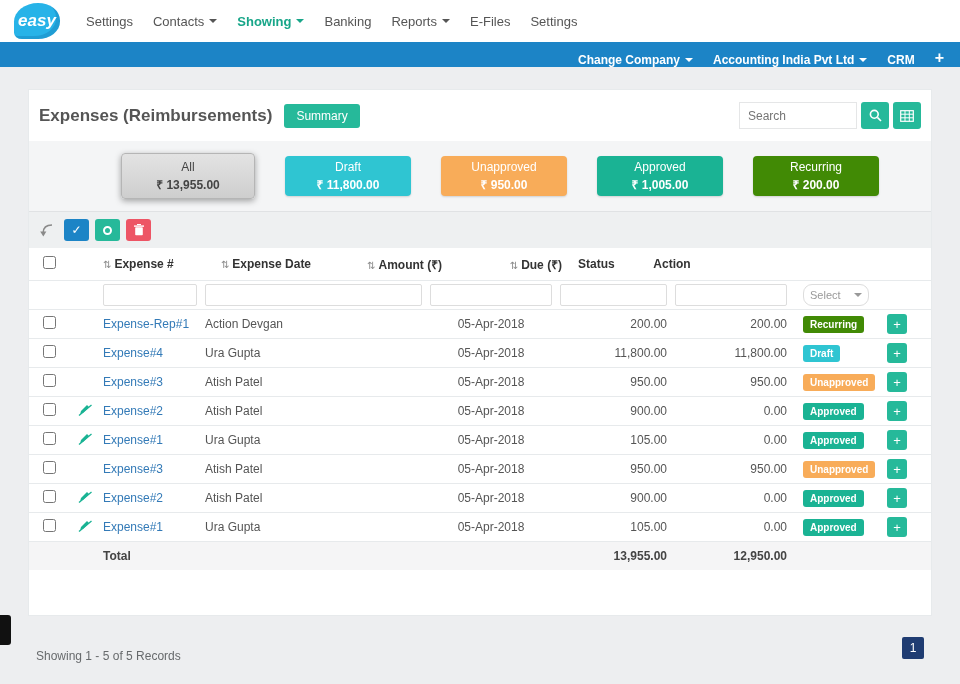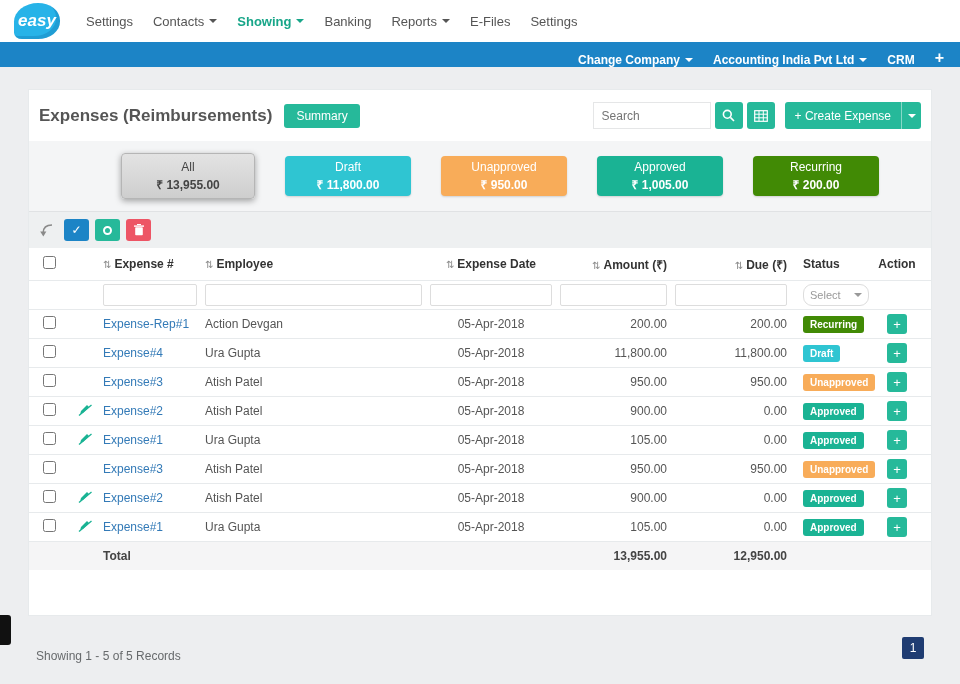--- a/index.html
+++ b/index.html
@@ -150,26 +150,20 @@
         </button>
         <button class="icon-btn">
           <svg width="14" height="12" viewBox="0 0 14 12">
             <rect x="0.7" y="0.7" width="12.6" height="10.6" fill="none" stroke="#fff" stroke-width="1.2"></rect>
             <line x1="0.7" y1="4.2" x2="13.3" y2="4.2" stroke="#fff" stroke-width="1"></line>
             <line x1="0.7" y1="7.8" x2="13.3" y2="7.8" stroke="#fff" stroke-width="1"></line>
             <line x1="5" y1="0.7" x2="5" y2="11.3" stroke="#fff" stroke-width="1"></line>
             <line x1="9.3" y1="0.7" x2="9.3" y2="11.3" stroke="#fff" stroke-width="1"></line>
           </svg>
         </button>
-        <div class="create-btn">
-          <button class="create-main">+ Create Expense</button>
-          <button class="create-caret">
-            <span class="caret"></span>
-          </button>
-        </div>
       </div>
     </div>
 
     <div class="cards-strip">
         <div class="scard active">
           <span>All</span>
           <span class="amt">₹ 13,955.00</span>
         </div>
         <div class="scard" style="background: rgb(47, 197, 210);">
           <span>Draft</span>
@@ -212,23 +206,20 @@
     </div>
 
     <div class="tbl">
 
       <div class="trow thead">
         <div class="td col-check"><input type="checkbox" style=""></div>
         <div class="td col-icon"></div>
         <div class="td col-exp">
           <span class="sort">⇅</span><span>Expense #</span>
         </div>
-        <div class="td col-emp">
-          <span class="sort">⇅</span><span>Employee</span>
-        </div>
         <div class="td col-date">
           <span class="sort">⇅</span><span>Expense Date</span>
         </div>
         <div class="td col-amt">
           <span class="sort">⇅</span><span>Amount (₹)</span>
         </div>
         <div class="td col-due">
           <span class="sort">⇅</span><span>Due (₹)</span>
         </div>
         <div class="td col-status">Status</div>

